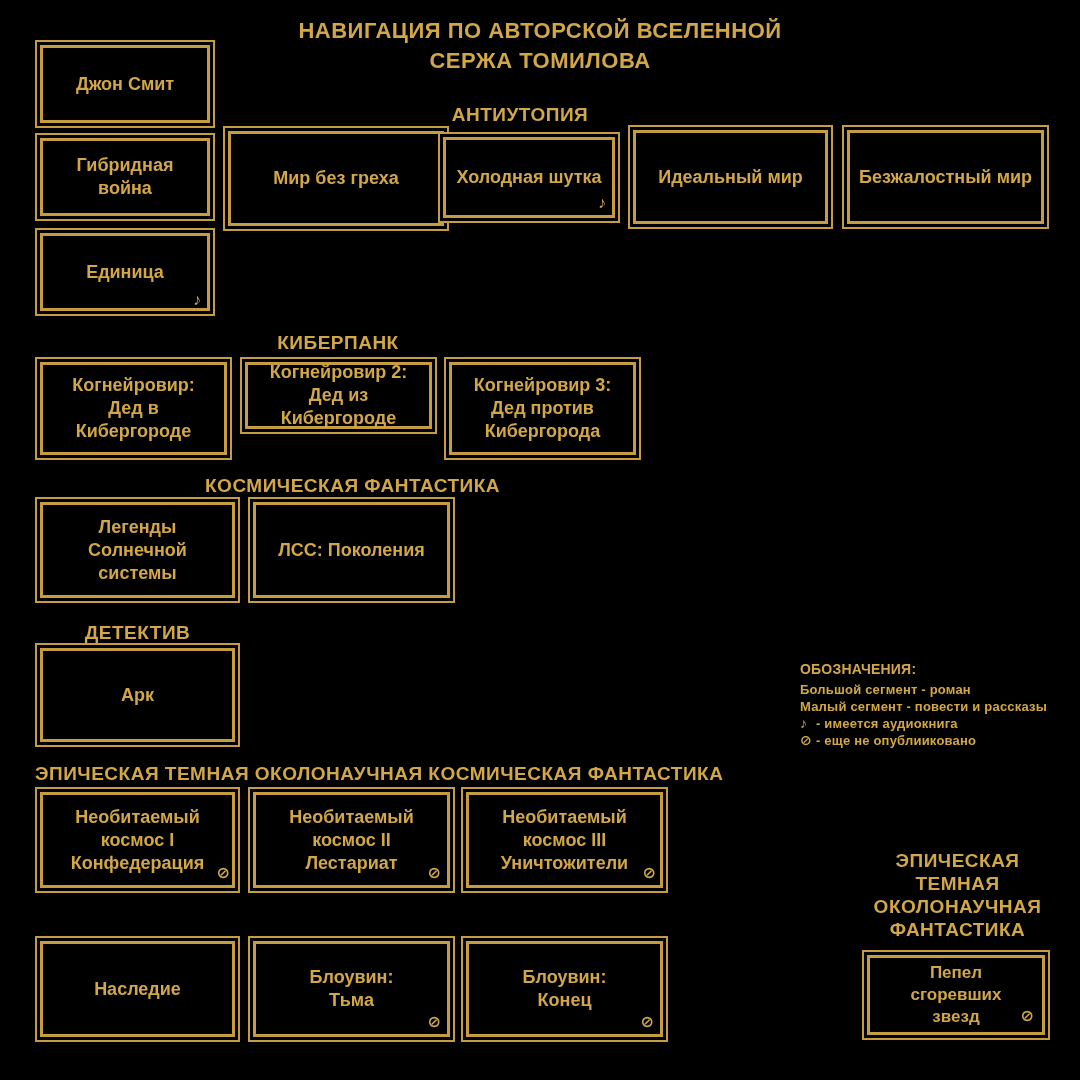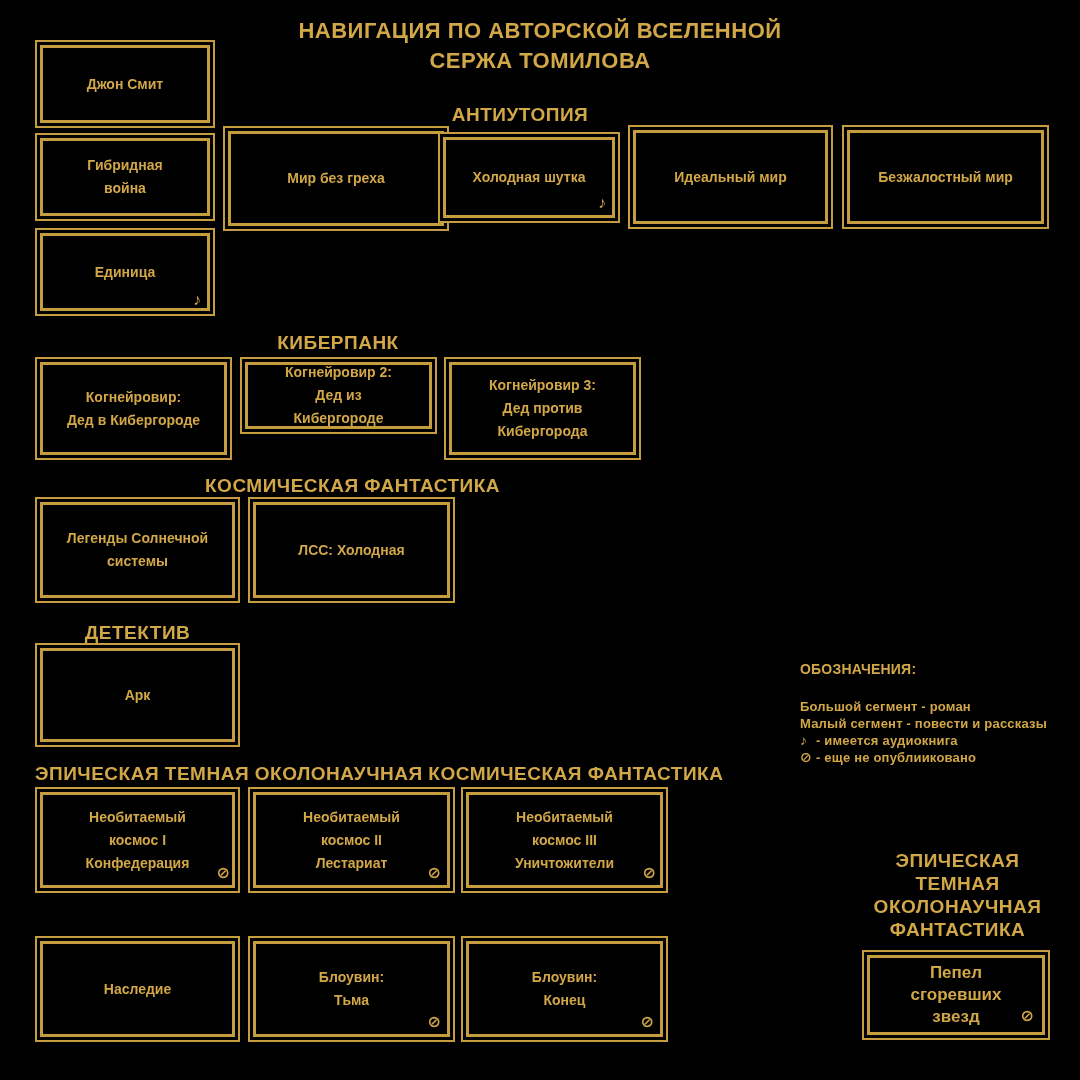--- a/index.html
+++ b/index.html
@@ -36,34 +36,34 @@
     background:var(--bg);
     border:2px solid var(--gold-border);
     box-shadow: inset 0 0 0 3px #000, inset 0 0 0 6px var(--gold-border);
     display:flex;align-items:center;justify-content:center;
     text-align:center;
     box-sizing:border-box;
     cursor:pointer;
   }
   .box-label{
     white-space:pre-line;
-    font-size:14px;line-height:23px;
+    font-size:18px;line-height:23px;
     padding:0 12px;
   }
   .box-icon{
     position:absolute;
     right:12px;bottom:6px;
     font-size:16px;line-height:16px;
   }
   .legend{
     position:absolute;
     font-size:13px;line-height:17px;
     letter-spacing:.2px;
   }
-  .legend-heading{font-size:14px;margin-bottom:20px;}
+  .legend-heading{font-size:14px;margin-bottom:3px;}
   .legend-line{white-space:nowrap;}
   .legend-icon{display:inline-block;width:16px;font-size:14px;}
 </style>
 </head>
 <body>
 
 <div id="canvas">
 
   <div class="title">
     <div>НАВИГАЦИЯ ПО АВТОРСКОЙ ВСЕЛЕННОЙ</div>
@@ -112,21 +112,21 @@
 Дед против
 Кибергорода</span>
   </div>
 
   <div class="section-header" style="left:200px;top:474px;width:305px">КОСМИЧЕСКАЯ ФАНТАСТИКА</div>
   <div class="box" style="left:35px;top:497px;width:205px;height:106px">
     <span class="box-label">Легенды Солнечной
 системы</span>
   </div>
   <div class="box" style="left:248px;top:497px;width:207px;height:106px">
-    <span class="box-label">ЛСС: Холодная</span>
+    <span class="box-label">ЛСС: Поколения</span>
   </div>
 
   <div class="section-header" style="left:35px;top:621px;width:205px">ДЕТЕКТИВ</div>
   <div class="box" style="left:35px;top:643px;width:205px;height:104px">
     <span class="box-label">Арк</span>
   </div>
 
   <div class="legend" style="left:800px;top:661px;width:270px">
     <div class="legend-heading">ОБОЗНАЧЕНИЯ:</div>
     <div class="legend-line">Большой сегмент - роман</div>

